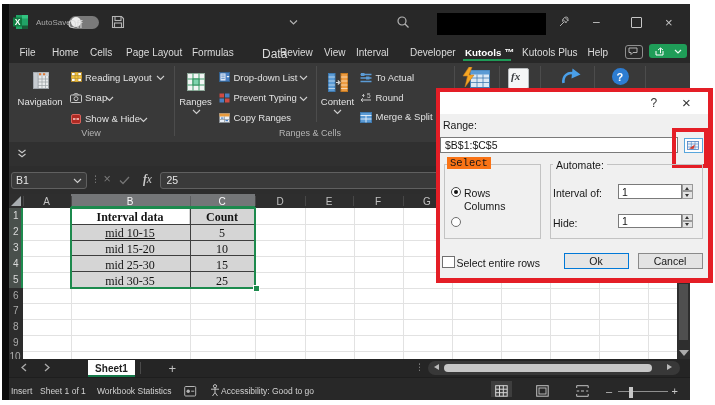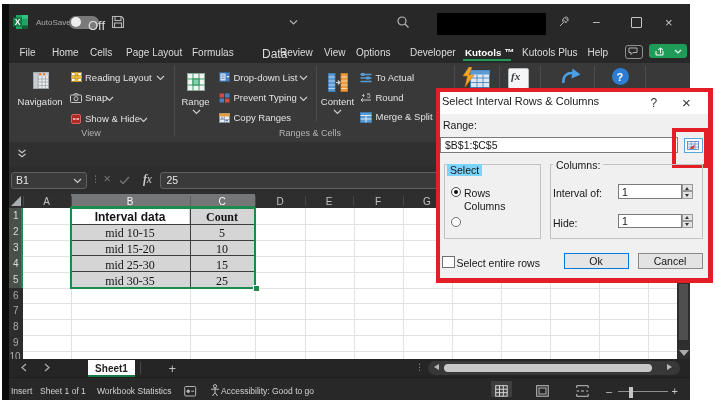--- a/index.html
+++ b/index.html
@@ -20,21 +20,21 @@
     <rect x="9" y="1" width="6" height="3.5" fill="#33c481"></rect>
     <rect x="3" y="8" width="6" height="3.5" fill="#107c41"></rect>
     <rect x="9" y="11.5" width="6" height="3.5" fill="#185c37"></rect>
     <rect x="0" y="3.5" width="9" height="9" fill="#107c41"></rect>
     <text x="4.5" y="11" font-size="8.5" font-weight="bold" fill="#fff" text-anchor="middle" font-family="Liberation Sans">X</text>
   </svg>
   <div class="tx" style="left:36px;top:17.5px;font-size:8px;color:#a8a8a8;">AutoSave</div>
 
   <div class="ab" style="left:69px;top:15.5px;width:30px;height:13px;background:#7a7a7a;border-radius:7px;"></div>
   <div class="ab" style="left:71px;top:17px;width:10px;height:10px;background:#ededed;border-radius:50%;"></div>
-  <div class="tx" style="left:88px;top:18px;font-size:13px;color:#dcdcdc;">Off</div>
+  <div class="tx" style="left:68px;top:18px;font-size:11px;color:#dcdcdc;">Off</div>
 
   <svg class="ab" style="left:111px;top:15px;" width="14" height="14" viewBox="0 0 14 14">
     <path d="M1.5 1.5 h9 l2 2 v9 h-11 z" fill="none" stroke="#b4b4b4" stroke-width="1.1"></path>
     <rect x="4" y="1.5" width="6" height="4" fill="none" stroke="#b4b4b4" stroke-width="1.1"></rect>
     <rect x="3.5" y="8" width="7" height="4.5" fill="none" stroke="#b4b4b4" stroke-width="1.1"></rect>
   </svg>
   <svg class="ab" style="left:289px;top:19px;" width="9" height="7" viewBox="0 0 9 7">
       <path d="M1 1.5 L4.5 5 L8 1.5" stroke="#b2b2b2" stroke-width="1.2" fill="none"></path>
     </svg>
 
@@ -52,21 +52,21 @@
   <div class="tx" style="left:665px;top:14.5px;font-size:13px;color:#c6c6c6;">×</div>
 
   <div class="tx" style="left:19.5px;top:47px;font-size:10px;color:#dcdcdc;">File</div>
   <div class="tx" style="left:52px;top:47px;font-size:10px;color:#dcdcdc;">Home</div>
   <div class="tx" style="left:90px;top:47px;font-size:10px;color:#dcdcdc;">Cells</div>
   <div class="tx" style="left:126px;top:47px;font-size:10px;color:#dcdcdc;">Page Layout</div>
   <div class="tx" style="left:192px;top:47px;font-size:10px;color:#dcdcdc;">Formulas</div>
   <div class="tx" style="left:262px;top:47px;font-size:12px;color:#dcdcdc;">Data</div>
   <div class="tx" style="left:280px;top:47px;font-size:10px;color:#dcdcdc;">Review</div>
   <div class="tx" style="left:324px;top:47px;font-size:10px;color:#dcdcdc;">View</div>
-  <div class="tx" style="left:356px;top:47px;font-size:10px;color:#dcdcdc;">Options</div>
+  <div class="tx" style="left:356px;top:47px;font-size:10px;color:#dcdcdc;">Interval</div>
   <div class="tx" style="left:410px;top:47px;font-size:10px;color:#dcdcdc;">Developer</div>
   <div class="tx" style="left:465px;top:46.5px;font-size:9.8px;color:#fff;font-weight:bold;">Kutools ™</div>
   <div class="ab" style="left:463px;top:58.5px;width:48px;height:2.5px;background:#1e9b57;"></div>
   <div class="tx" style="left:522px;top:47px;font-size:10px;color:#dcdcdc;">Kutools Plus</div>
   <div class="tx" style="left:587.5px;top:47px;font-size:10px;color:#dcdcdc;">Help</div>
 
   <div class="ab" style="left:624.5px;top:44.5px;width:16px;height:12px;border:1px solid #8f8f8f;border-radius:3px;"></div>
   <svg class="ab" style="left:628px;top:47px;" width="10" height="8" viewBox="0 0 10 8">
     <path d="M1 1 h8 v4.5 h-4 l-2 2 v-2 h-2 z" fill="none" stroke="#c0c0c0" stroke-width="0.9"></path>
   </svg>
@@ -121,21 +121,21 @@
       <path d="M1 1 L4.5 4.5 L8 1" stroke="#cfcfcf" stroke-width="1.1" fill="none"></path>
     </svg>
   <div class="tx" style="left:91px;top:127.5px;font-size:9px;color:#b5b5b5;transform:translateX(-50%);">View</div>
   <div class="ab" style="left:174px;top:66px;width:1px;height:70px;background:#4c4c4c;"></div>
 
   <svg class="ab" style="left:187px;top:72.5px;" width="18" height="18" viewBox="0 0 18 18">
     <rect x="0.5" y="0.5" width="17" height="17" fill="#f2f4f4" stroke="#8fa99a"></rect>
     <path d="M6 0.5 v17 M12 0.5 v17 M0.5 6 h17 M0.5 12 h17" stroke="#3f9e6b" stroke-width="1"></path>
     <rect x="6" y="6" width="6" height="6" fill="#7fd4ae" stroke="#2e8f5c"></rect>
   </svg>
-  <div class="tx" style="left:195.5px;top:95.5px;font-size:9.5px;color:#e2e2e2;transform:translateX(-50%);">Range</div>
+  <div class="tx" style="left:195.5px;top:95.5px;font-size:9.5px;color:#e2e2e2;transform:translateX(-50%);">Ranges</div>
   <svg class="ab" style="left:191.5px;top:108.5px;" width="9" height="6" viewBox="0 0 9 6">
       <path d="M1 1 L4.5 4.5 L8 1" stroke="#cfcfcf" stroke-width="1.1" fill="none"></path>
     </svg>
 
   <svg class="ab" style="left:218.5px;top:72px;" width="11" height="10" viewBox="0 0 11 10">
     <rect x="0.5" y="0.5" width="10" height="9" fill="#4a7fc1" stroke="#35628f"></rect>
     <rect x="1.5" y="1.5" width="5" height="7" fill="#e8eef5"></rect>
     <path d="M2.3 3 h3.4 M2.3 4.8 h3.4 M2.3 6.6 h3.4" stroke="#4a7fc1" stroke-width="0.8"></path>
     <path d="M7.5 4 l1.5 1.8 l1.5 -1.8 z" fill="#fff"></path>
   </svg>
@@ -290,23 +290,23 @@
 
   <div class="ab" style="left:71px;top:208px;width:184px;height:79.5px;background:#d5d5d5;"></div>
   <div class="ab" style="left:72px;top:209px;width:117px;height:15px;background:#fff;"></div>
   <div class="ab" style="left:189.5px;top:208px;width:1px;height:79.5px;background:#3e3e3e;"></div>
   <div class="ab" style="left:71px;top:223.5px;width:184px;height:1px;background:#3e3e3e;"></div>
   <div class="ab" style="left:71px;top:239.5px;width:184px;height:1px;background:#3e3e3e;"></div>
   <div class="ab" style="left:71px;top:255.4px;width:184px;height:1px;background:#3e3e3e;"></div>
   <div class="ab" style="left:71px;top:271.2px;width:184px;height:1px;background:#3e3e3e;"></div>
   <div class="ab" style="left:70px;top:207px;width:186px;height:81.5px;border:2px solid #1c8a4d;box-sizing:border-box;"></div>
   <div class="ab" style="left:252.5px;top:285px;width:5px;height:5px;background:#1c8a4d;border:1px solid #fff;"></div>
-  <div class="tx" style="left:130px;top:209.5px;font-size:12px;font-weight:bold;font-family:Liberation Sans, sans-serif;color:#141414;transform:translateX(-50%);">Interval data</div>
+  <div class="tx" style="left:130px;top:209.5px;font-size:12px;font-weight:bold;font-family:Liberation Serif, serif;color:#141414;transform:translateX(-50%);">Interval data</div>
   <div class="tx" style="left:222px;top:209.5px;font-size:12px;font-weight:bold;font-family:'Liberation Serif',serif;color:#141414;transform:translateX(-50%);">Count</div>
-  <div class="tx" style="left:130px;top:226px;font-size:12px;font-family:'Liberation Serif',serif;color:#141414;transform:translateX(-50%);">mid 10-15</div>
+  <div class="tx" style="left:130px;top:226px;font-size:12px;font-family:'Liberation Serif',serif;color:#141414;transform:translateX(-50%);text-decoration:underline;">mid 10-15</div>
   <div class="tx" style="left:222px;top:226px;font-size:12px;font-family:'Liberation Serif',serif;color:#141414;transform:translateX(-50%);">5</div>
   <div class="tx" style="left:130px;top:242px;font-size:12px;font-family:'Liberation Serif',serif;color:#141414;transform:translateX(-50%);">mid 15-20</div>
   <div class="tx" style="left:222px;top:242px;font-size:12px;font-family:'Liberation Serif',serif;color:#141414;transform:translateX(-50%);">10</div>
   <div class="tx" style="left:130px;top:258px;font-size:12px;font-family:'Liberation Serif',serif;color:#141414;transform:translateX(-50%);">mid 25-30</div>
   <div class="tx" style="left:222px;top:258px;font-size:12px;font-family:'Liberation Serif',serif;color:#141414;transform:translateX(-50%);">15</div>
   <div class="tx" style="left:130px;top:273.5px;font-size:12px;font-family:'Liberation Serif',serif;color:#141414;transform:translateX(-50%);">mid 30-35</div>
   <div class="tx" style="left:222px;top:273.5px;font-size:12px;font-family:'Liberation Serif',serif;color:#141414;transform:translateX(-50%);">25</div>
 
   <div class="ab" style="left:676.5px;top:193.5px;width:13.5px;height:165px;background:#2e2e2e;"></div>
   <div class="ab" style="left:678.5px;top:284px;width:9.5px;height:56px;background:#4f4f4f;"></div>
@@ -358,45 +358,44 @@
     <path d="M0.7 6 h2.5 M5 6 h3 M10.2 6 h2" stroke="#c2c2c2" stroke-width="1.2"></path>
   </svg>
   <div class="tx" style="left:606px;top:384.5px;font-size:11px;color:#c6c6c6;">–</div>
   <div class="ab" style="left:618px;top:391.2px;width:50px;height:1.2px;background:#8f8f8f;"></div>
   <div class="ab" style="left:628.5px;top:386.5px;width:4.5px;height:11px;background:#c6c6c6;"></div>
   <div class="tx" style="left:671.5px;top:384.5px;font-size:11px;color:#c6c6c6;">+</div>
 
   <div class="ab" style="left:435.5px;top:87.5px;width:277px;height:195px;background:#e41e26;"></div>
   <div class="ab" style="left:440px;top:92px;width:268px;height:186px;background:#f0f0f0;"></div>
   <div class="ab" style="left:440px;top:92px;width:268px;height:21.5px;background:#fff;"></div>
-  <div class="tx" style="left:442px;top:95px;font-size:11px;color:#191919;">Select Interval Rows &amp; Columns</div>
   <div class="tx" style="left:650.5px;top:95.5px;font-size:12px;color:#333;">?</div>
   <div class="tx" style="left:682px;top:93.5px;font-size:15px;font-weight:300;color:#333;">×</div>
   <div class="tx" style="left:443px;top:119px;font-size:10.5px;color:#161616;">Range:</div>
   <div class="ab" style="left:440px;top:136.5px;width:238px;height:16px;background:#fff;border:1px solid #7a7a7a;box-sizing:border-box;"></div>
   <div class="tx" style="left:445px;top:139px;font-size:10.5px;color:#161616;">$B$1:$C$5</div>
 
   <div class="ab" style="left:683.5px;top:138px;width:19px;height:15px;background:#fdfdfd;border:1.5px solid #58a6dc;box-sizing:border-box;"></div>
   <svg class="ab" style="left:687px;top:141px;" width="12" height="9" viewBox="0 0 12 9">
     <rect x="0.5" y="0.5" width="11" height="8" fill="#eef4fa" stroke="#4a7fc1" stroke-width="0.8"></rect>
     <path d="M4.3 0.5 v8 M8 0.5 v8 M0.5 3 h11 M0.5 6 h11" stroke="#4a7fc1" stroke-width="0.6"></path>
     <path d="M2 7.5 L8 3.5 l-1.5 4.5 z" fill="#cf3b30"></path>
   </svg>
   <div class="ab" style="left:672px;top:127.5px;width:35.5px;height:40px;border:4px solid #e41e26;box-sizing:border-box;"></div>
 
   <div class="ab" style="left:444px;top:164px;width:96.5px;height:75px;border:1px solid #c3c3c3;box-sizing:border-box;"></div>
-  <div class="tx" style="left:447px;top:164px;font-size:10.5px;color:#161616;background:#7dd3fc;padding:0 3px;">Select</div>
+  <div class="tx" style="left:447px;top:157px;font-size:10.5px;color:#161616;background:#f97316;padding:0 3px;font-family:Liberation Mono, monospace;">Select</div>
   <div class="ab" style="left:450.5px;top:186.5px;width:10px;height:10px;border:1.5px solid #444;border-radius:50%;background:#fff;box-sizing:border-box;"></div>
   <div class="ab" style="left:453.5px;top:189.5px;width:4px;height:4px;border-radius:50%;background:#111;"></div>
   <div class="tx" style="left:464px;top:186.5px;font-size:10.5px;color:#161616;text-align:right;">Rows</div>
   <div class="ab" style="left:450.5px;top:217px;width:10px;height:10px;border:1px solid #6e6e6e;border-radius:50%;background:#fff;box-sizing:border-box;"></div>
   <div class="tx" style="left:464px;top:200px;font-size:10.5px;color:#161616;">Columns</div>
 
   <div class="ab" style="left:550px;top:164px;width:153px;height:75px;border:1px solid #c3c3c3;box-sizing:border-box;"></div>
-  <div class="tx" style="left:553px;top:158.5px;font-size:10.5px;color:#161616;background:#f0f0f0;padding:0 3px;">Columns:</div>
+  <div class="tx" style="left:553px;top:158.5px;font-size:10.5px;color:#161616;background:#f0f0f0;padding:0 3px;">Automate:</div>
   <div class="tx" style="left:553px;top:186.5px;font-size:10.5px;color:#161616;">Interval of:</div>
   <div class="tx" style="left:553px;top:217px;font-size:10.5px;color:#161616;">Hide:</div>
   <div class="ab" style="left:618px;top:184px;width:64px;height:14.5px;background:#fff;border:1px solid #7a7a7a;box-sizing:border-box;"></div>
   <div class="tx" style="left:622px;top:185.5px;font-size:10.5px;color:#161616;">1</div>
   <div class="ab" style="left:682px;top:184px;width:10.5px;height:7.25px;background:#e3e3e3;border:1px solid #999;box-sizing:border-box;"></div>
   <div class="ab" style="left:682px;top:191.25px;width:10.5px;height:7.25px;background:#e3e3e3;border:1px solid #999;box-sizing:border-box;"></div>
   <div class="ab" style="left:685px;top:186.5px;width:0;height:0;border-left:2.5px solid transparent;border-right:2.5px solid transparent;border-bottom:3px solid #333;"></div>
   <div class="ab" style="left:685px;top:193.7px;width:0;height:0;border-left:2.5px solid transparent;border-right:2.5px solid transparent;border-top:3px solid #333;"></div>
   <div class="ab" style="left:618px;top:213.5px;width:64px;height:14.5px;background:#fff;border:1px solid #7a7a7a;box-sizing:border-box;"></div>
   <div class="tx" style="left:622px;top:215px;font-size:10.5px;color:#161616;">1</div>

